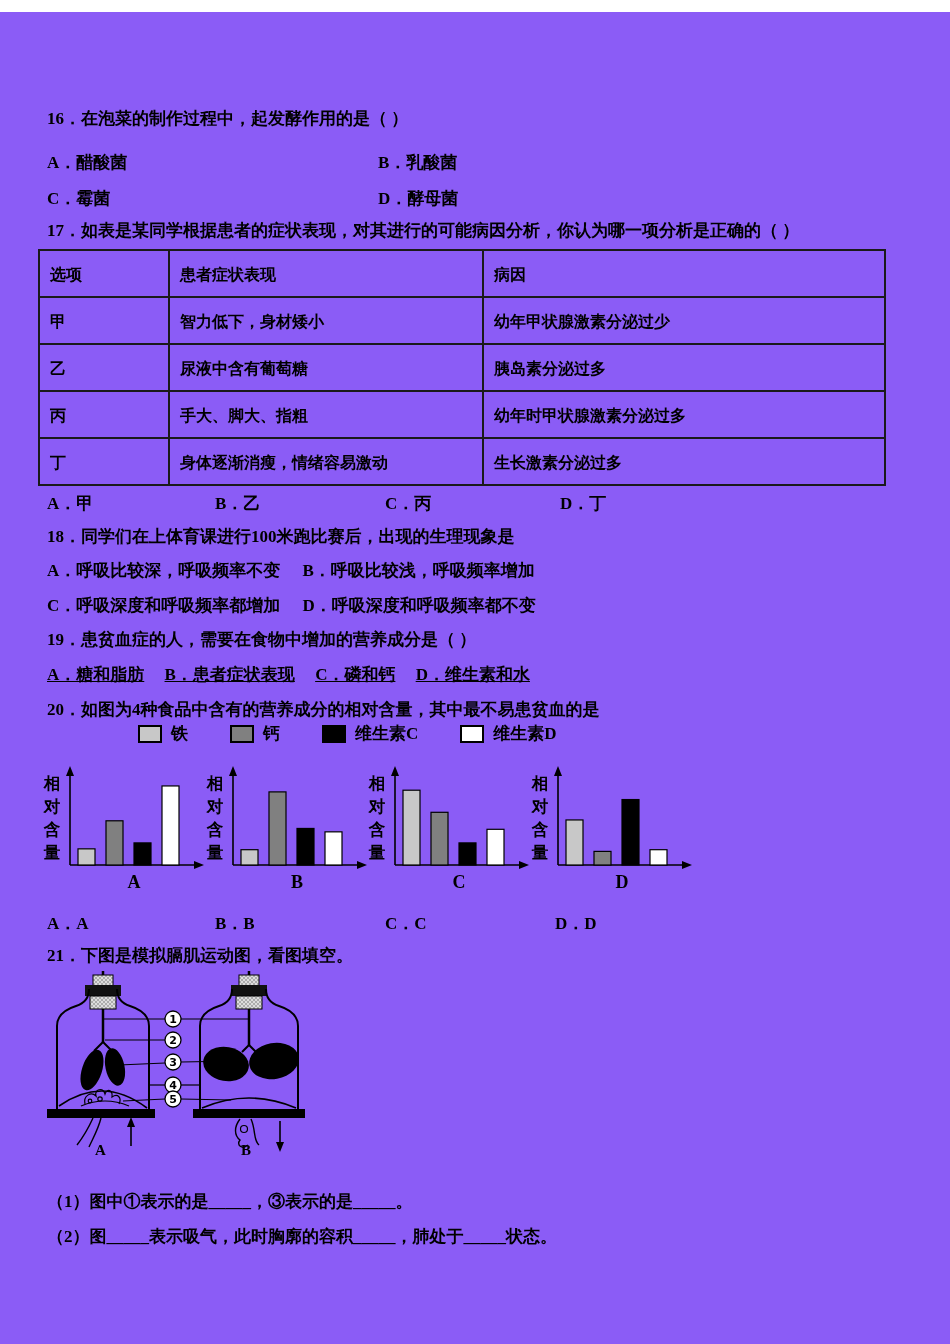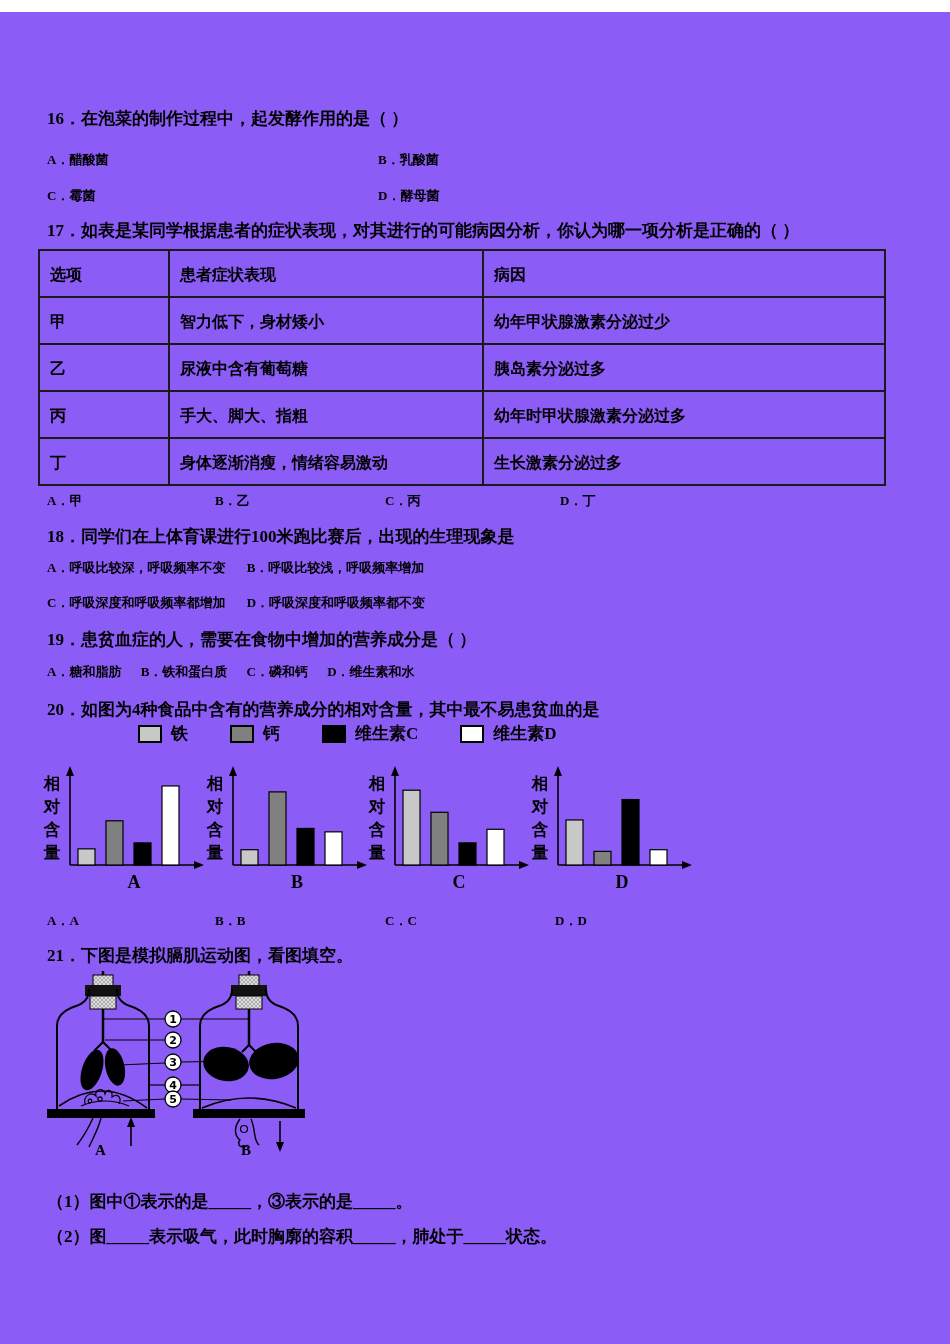--- a/index.html
+++ b/index.html
@@ -3,24 +3,24 @@
 <meta charset="utf-8">
 <style>
   html,body{margin:0;padding:0;background:#fff;}
   .page{
     position:relative;width:950px;height:1344px;background:#8b5cf6;
     font-family:"Liberation Serif","DejaVu Serif",serif;
     color:#000;font-weight:600;overflow:hidden;margin-top:12px;
   }
   .abs{position:absolute;white-space:nowrap;}
   .stem{font-size:17px;}
-  .opt{font-size:13px;}
+  .opt{font-size:17px;}
   .optrow span{display:inline-block;}
   .gap18 span{margin-right:18px;}
-  .gap14 span{margin-right:16px;}
+  .gap14 span{margin-right:16px;text-decoration:underline;}
   table.qtable{
     position:absolute;left:38px;top:237px;width:846px;
     border-collapse:collapse;table-layout:fixed;font-size:16px;
   }
   table.qtable td{
     border:2px solid #1a1a1a;vertical-align:top;
     padding:14px 4px 0 10px;height:47px;box-sizing:border-box;
     overflow:hidden;white-space:nowrap;
   }
   .legend{display:flex;align-items:center;gap:42px;font-size:17px;}
@@ -91,21 +91,21 @@
     <span>D．呼吸深度和呼吸频率都不变</span>
   </div>
   <div class="abs opt optrow gap18" style="left:47px;top:547px;">
     <span>A．呼吸比较深，呼吸频率不变</span>
     <span>B．呼吸比较浅，呼吸频率增加</span>
   </div>
 
   <div class="abs stem" style="left:47px;top:616px;">19．患贫血症的人，需要在食物中增加的营养成分是（      ）</div>
   <div class="abs opt optrow gap14" style="left:47px;top:651px;">
     <span>A．糖和脂肪</span>
-    <span>B．铁和蛋白质</span>
+    <span>B．患者症状表现</span>
     <span>C．磷和钙</span>
     <span>D．维生素和水</span>
   </div>
 
   <div class="abs stem" style="left:47px;top:686px;">20．如图为4种食品中含有的营养成分的相对含量，其中最不易患贫血的是</div>
 
   <div class="abs legend" style="left:138px;top:710px;">
     <span class="legend-item">
       <span class="legend-swatch" style="background: rgb(200, 200, 200);"></span>
       <span>铁</span>

